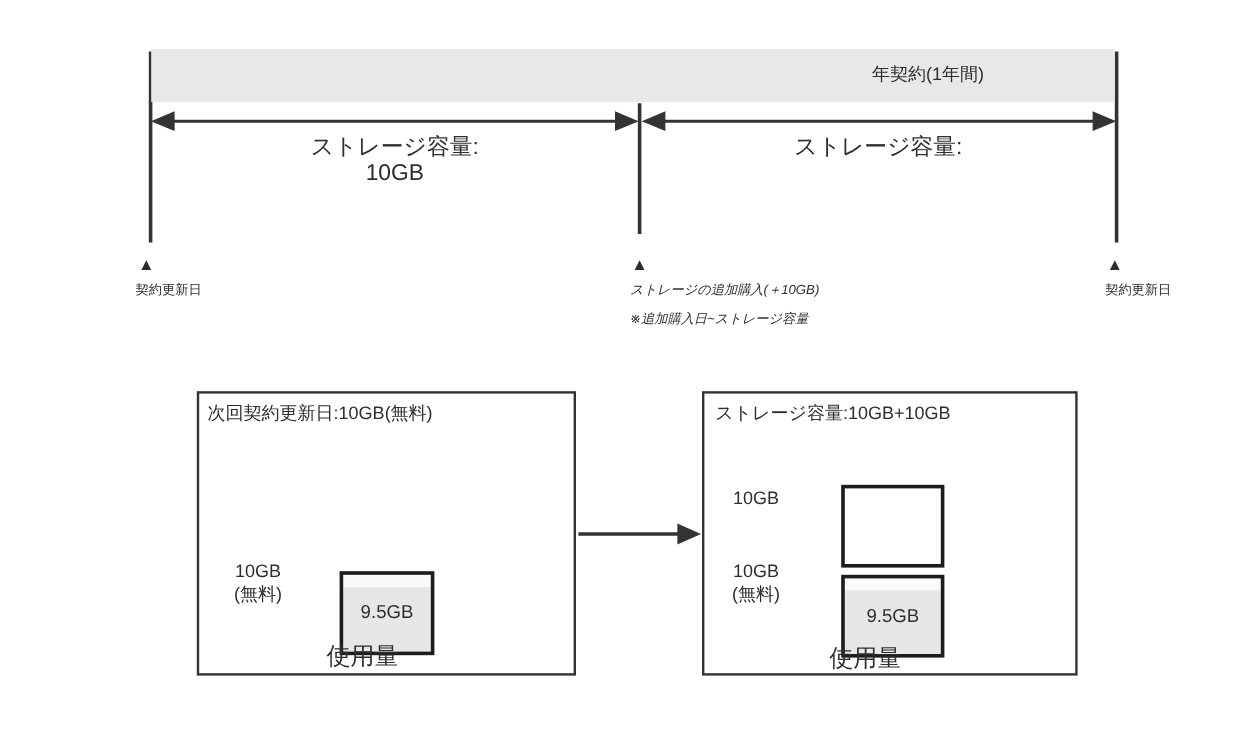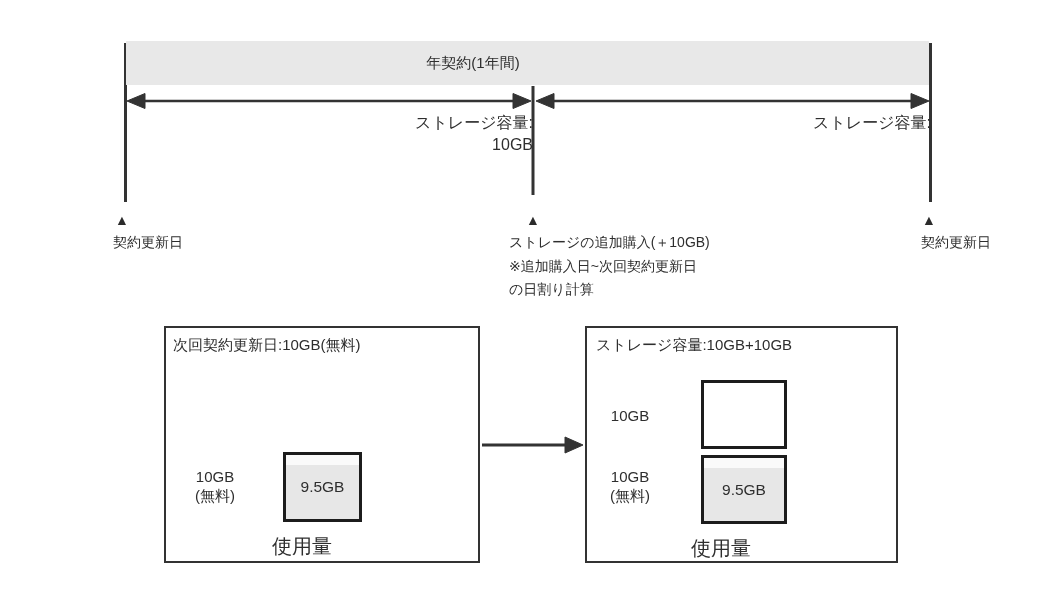--- a/index.html
+++ b/index.html
@@ -12,46 +12,47 @@
     overflow:hidden;
   }
   .abs{position:absolute;}
   #shape-layer{position:absolute;left:0;top:0;width:1047px;height:610px;}
   .contract-bar{
     left:126px;top:41px;width:803px;height:44px;
     background:#e8e8e8;
   }
   .bar-title{
     left:126px;top:54px;width:694px;
-    text-align:center;font-size:15px;line-height:18px;
+    text-align:right;font-size:15px;line-height:18px;
   }
-  .seg-label{text-align:right;font-size:16px;line-height:22px;}
+  .seg-label{text-align:center;font-size:19px;line-height:22px;}
   .seg-label-1{left:125px;top:112px;width:408px;}
   .seg-label-2{left:533px;top:112px;width:398px;}
   .marker-tri{font-size:14px;line-height:14px;color:#2b2b2b;}
   .tri-1{left:115px;top:213px;}
   .tri-2{left:526px;top:213px;}
   .tri-3{left:922px;top:213px;}
-  .marker-text{font-size:14px;line-height:23.5px;white-space:nowrap;}
+  .marker-text{font-size:11px;line-height:23.5px;white-space:nowrap;}
   .mtext-1{left:113px;top:231px;}
-  .mtext-2{left:509px;top:231px;}
+  .mtext-2{left:525px;top:231px;font-style:italic;}
   .mtext-3{left:921px;top:231px;}
   .panel{
     border:2px solid #333333;background:#ffffff;
   }
   .panel-before{left:164px;top:326px;width:312px;height:233px;}
   .panel-after{left:585px;top:326px;width:309px;height:233px;}
   .panel-title{font-size:15px;line-height:19px;white-space:nowrap;}
   .ptitle-before{left:173px;top:335px;}
   .ptitle-after{left:596px;top:335px;text-align:center;}
   .usage-box{
     border:3px solid #1c1c1c;
     display:flex;align-items:center;justify-content:center;
     font-size:15.5px;color:#2e2e2e;
     box-sizing:border-box;
+    margin-top:24px;
   }
   .usage-box.filled{
     background:linear-gradient(to bottom,#fafafa 0%,#fafafa 16%,#e7e7e7 16%,#e7e7e7 100%);
   }
   .usage-box.empty{background:#ffffff;}
   .ubox-before{left:283px;top:452px;width:79px;height:70px;}
   .ubox-after-top{left:701px;top:380px;width:86px;height:69px;}
   .ubox-after-bottom{left:701px;top:455px;width:86px;height:69px;}
   .brace-label{font-size:15px;line-height:19px;text-align:center;}
   .blabel-before{left:181px;top:467px;width:68px;}
@@ -102,22 +103,21 @@
   <div class="abs seg-label seg-label-2">
     <div>ストレージ容量:</div>
   </div>
 
   <div class="abs marker-tri tri-1">▲</div>
   <div class="abs marker-text mtext-1">契約更新日</div>
 
   <div class="abs marker-tri tri-2">▲</div>
   <div class="abs marker-text mtext-2">
     <div>ストレージの追加購入(＋10GB)</div>
-    <div>※追加購入日~次回契約更新日</div>
-    <div>の日割り計算</div>
+    <div>※追加購入日~ストレージ容量</div>
   </div>
 
   <div class="abs marker-tri tri-3">▲</div>
   <div class="abs marker-text mtext-3">契約更新日</div>
 
   <div class="abs panel panel-before"></div>
   <div class="abs panel-title ptitle-before">次回契約更新日:10GB(無料)</div>
   <div class="abs brace-label blabel-before">
     <div>10GB</div>
     <div>(無料)</div>

